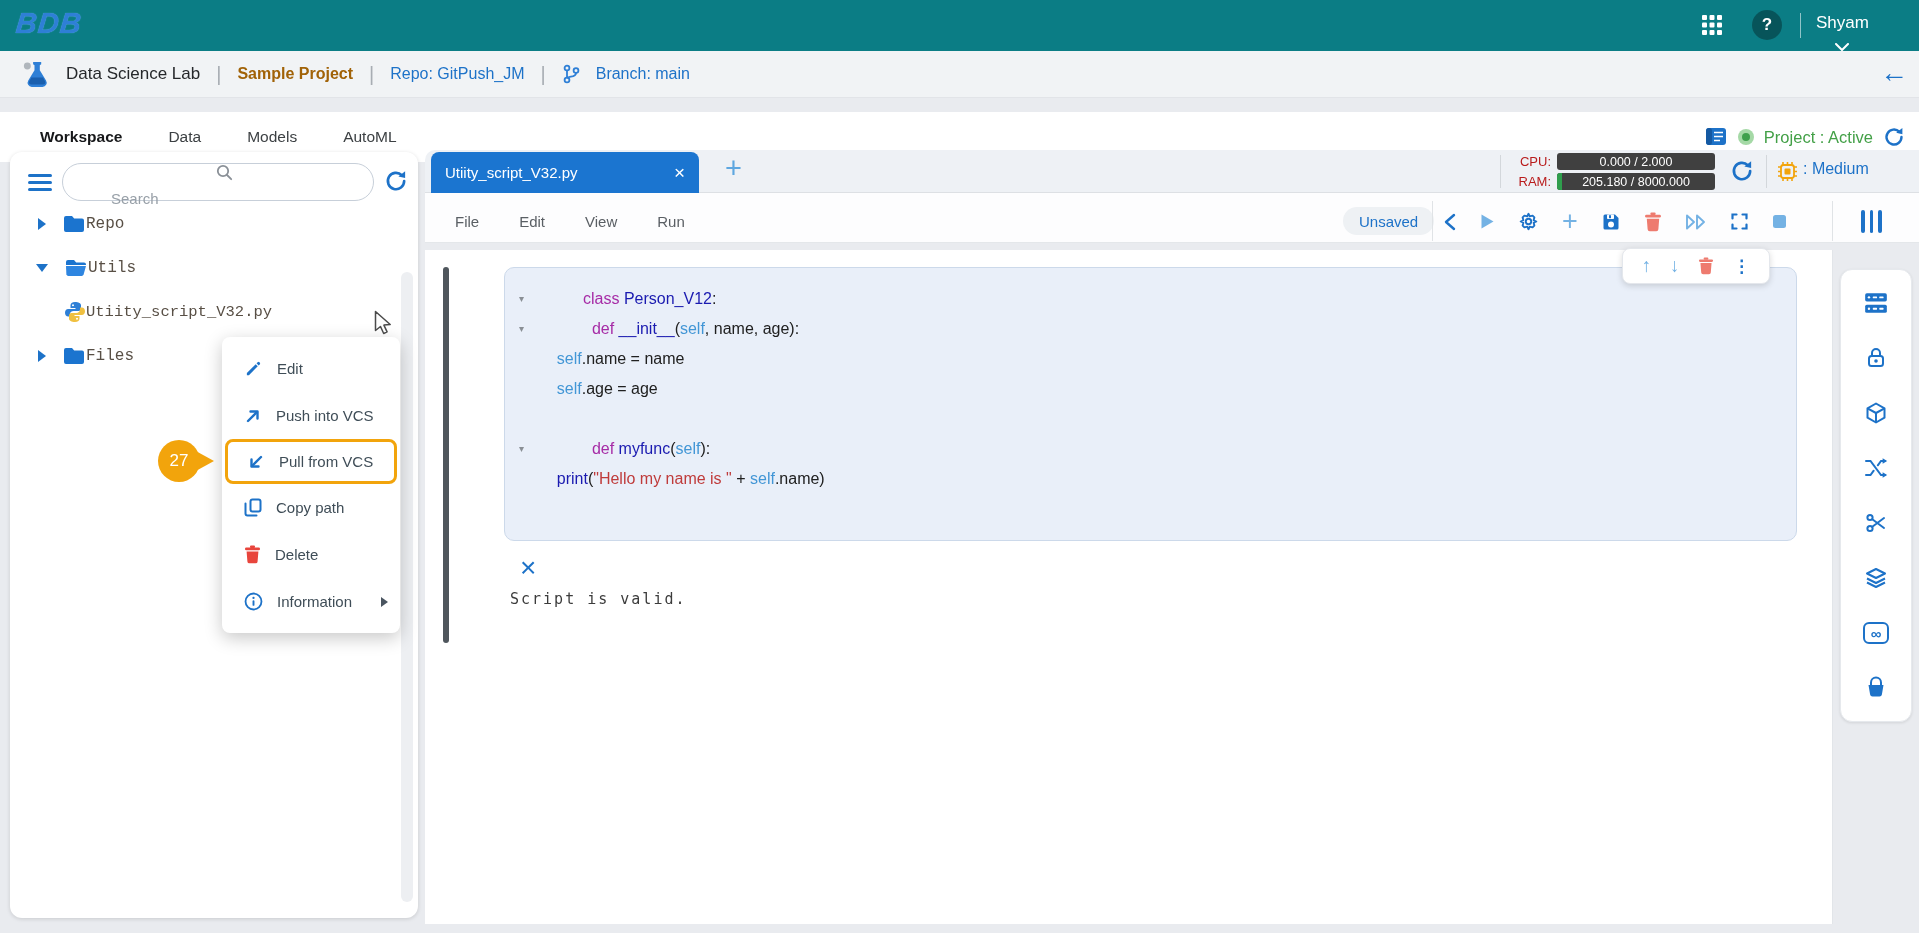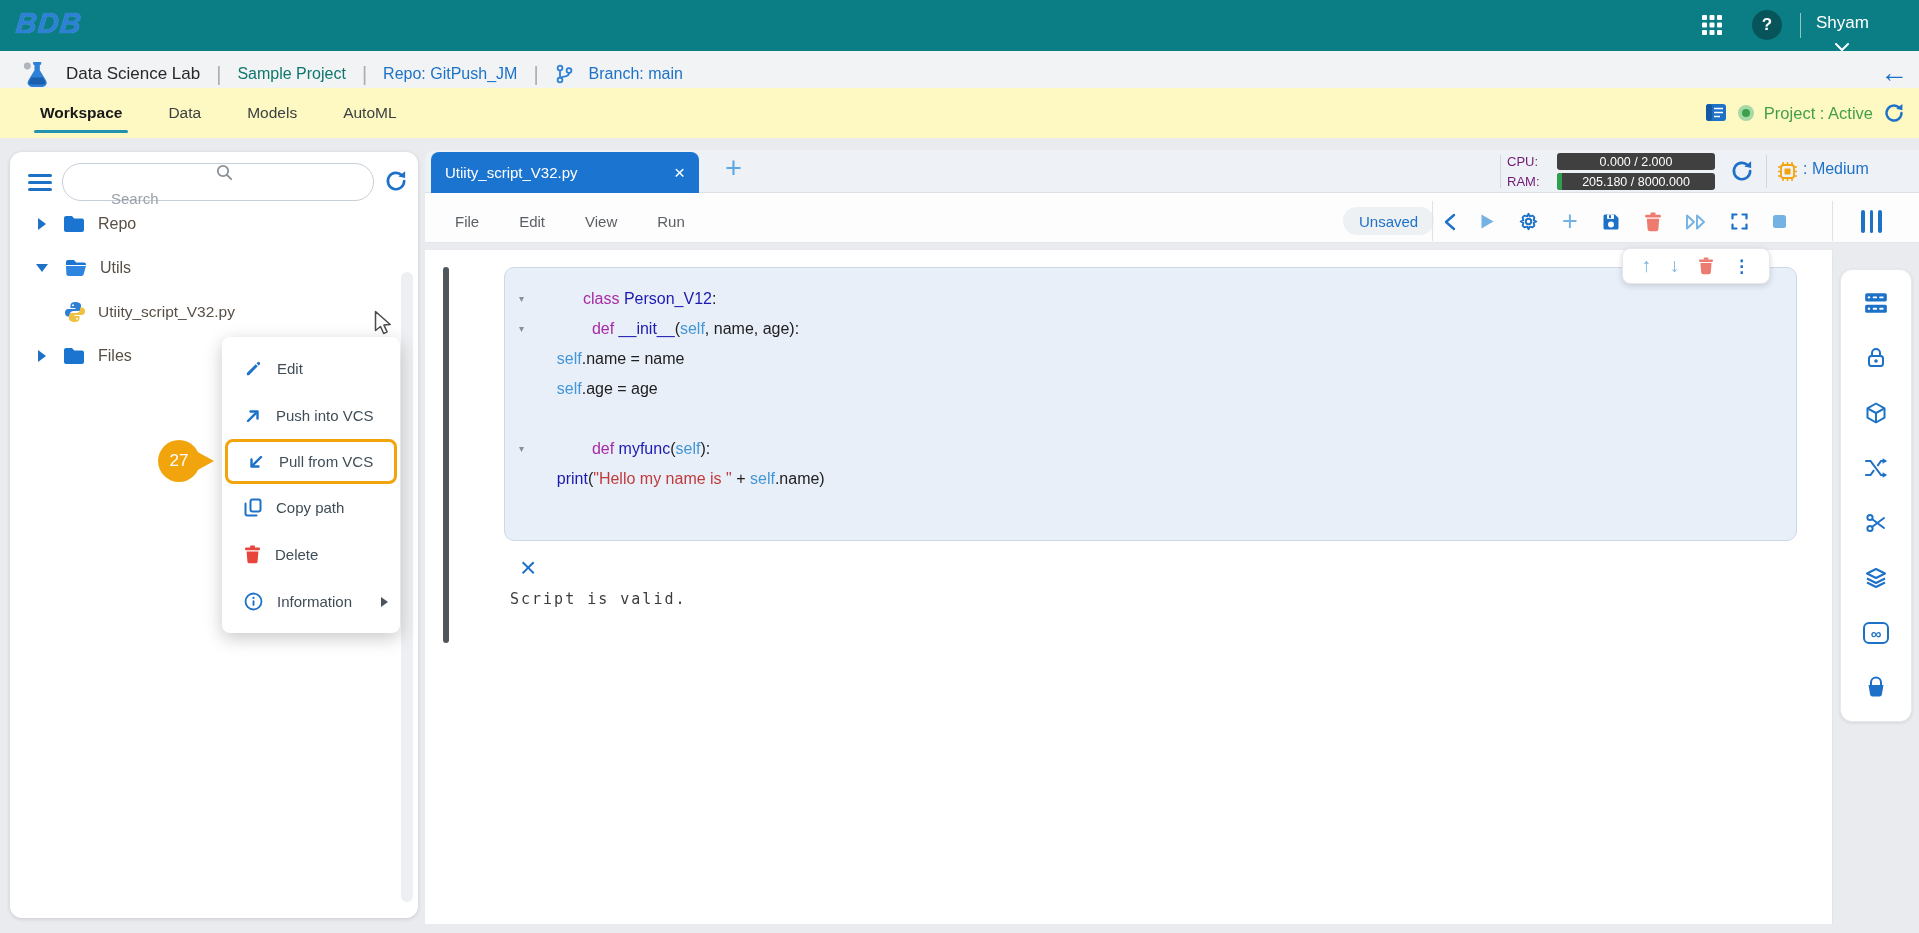--- a/index.html
+++ b/index.html
@@ -13,67 +13,67 @@
   #logo{left:16px;top:7px;font-size:29px;font-weight:bold;font-style:italic;letter-spacing:1px;color:#2e7fd6;text-shadow:0 0 1px #6db3f2;transform:skewX(-6deg);}
   #apps-grid{left:1701px;top:14px;cursor:pointer;}
   #help-btn{left:1752px;top:10px;width:30px;height:30px;border-radius:50%;background:rgba(0,0,0,.32);color:#fff;font-weight:bold;font-size:17px;display:flex;align-items:center;justify-content:center;}
   #topbar-divider{left:1800px;top:13px;width:1px;height:25px;background:rgba(255,255,255,.55);}
   #user-box{left:1816px;top:13px;color:#fff;font-size:17px;display:flex;align-items:center;gap:10px;flex-direction:column;}
 
   
   #projectbar{left:0;top:51px;width:1919px;height:47px;background:#f1f3f5;border-bottom:1px solid #e2e4e8;display:flex;align-items:center;padding-left:22px;gap:16px;}
   #projectbar .sep{color:#a8adb3;font-size:20px;font-weight:300;}
   .pb-dark{color:#26282b;font-size:17px;font-weight:normal;}
-  .pb-gray{color:#0f766e;font-size:16px;}
+  .pb-gray{color:#a16207;font-size:16px;font-weight:bold;}
   .pb-blue{color:#1d72c8;font-size:16px;}
   #back-arrow{left:1880px;top:56px;color:#1d72c8;font-size:28px;line-height:34px;}
 
   
-  #navrow{left:0;top:88px;width:1919px;height:50px;background:#fef9c3;}
+  #navrow{left:0;top:112px;width:1919px;height:50px;background:#ffffff;}
   #navtabs{left:38px;top:0;height:50px;display:flex;gap:42px;align-items:center;}
   .navtab{font-size:15.5px;color:#3c4043;position:relative;padding:14px 2px;cursor:pointer;}
   .navtab.active{color:#17181a;font-weight:bold;}
   .navtab.active::after{content:"";position:absolute;left:-4px;right:-4px;bottom:3px;height:3px;background:#2193b0;border-radius:2px;}
   #nav-right{right:14px;top:0;height:50px;display:flex;align-items:center;gap:10px;position:absolute;}
   #status-dot{width:16px;height:16px;border-radius:50%;background:#a5d9a6;display:flex;align-items:center;justify-content:center;}
   #status-dot i{width:8px;height:8px;border-radius:50%;background:#3fa04c;}
   #project-status{color:#43a047;font-size:16.5px;}
 
   
   #leftpanel{left:10px;top:152px;width:408px;height:766px;background:#fff;border-radius:12px;box-shadow:0 1px 4px rgba(0,0,0,.14);}
   #hamburger{left:18px;top:22px;width:24px;cursor:pointer;}
   #hamburger i{display:block;height:3px;background:#1d72c8;border-radius:2px;margin-bottom:4px;}
   #searchbox{left:52px;top:11px;width:312px;height:38px;border:1.5px solid #c7cfd9;border-radius:19px;background:#fff;display:flex;align-items:center;padding-left:12px;gap:8px;flex-direction:column;}
   #searchbox input{border:none;outline:none;font-size:15px;color:#444;width:230px;background:transparent;}
   #searchbox input::placeholder{color:#98a0a8;}
   #tree-refresh{left:374px;top:17px;cursor:pointer;}
   .tree-row{left:0;width:100%;height:40px;display:flex;align-items:center;cursor:pointer;}
   .caret{width:0;height:0;border-top:6px solid transparent;border-bottom:6px solid transparent;border-left:8px solid #1d72c8;margin-left:28px;}
   .caret.down{border-left:6px solid transparent;border-right:6px solid transparent;border-top:8px solid #1d72c8;border-bottom:none;margin-left:26px;}
-  .tree-label{font-size:16px;color:#584f45;margin-left:12px;}
+  .tree-label{font-size:16px;color:#584f45;font-family:Liberation Mono, monospace;}
   #scroll-track{left:391px;top:120px;width:12px;height:630px;background:#edeff2;border-radius:6px;}
 
   
   #ctxmenu{left:222px;top:337px;width:178px;background:#fff;border-radius:8px;box-shadow:0 5px 18px rgba(0,0,0,.22);padding:8px 0;z-index:30;}
   .ctx-item{height:47px;display:flex;align-items:center;padding-left:22px;gap:14px;cursor:pointer;position:relative;}
   .ctx-item span{font-size:15px;color:#3f4d57;}
   .ctx-item.highlighted{border:3px solid #f2a40c;border-radius:8px;margin:0 3px;padding-left:19px;height:45px;}
   .submenu-arrow{position:absolute;right:12px;width:0;height:0;border-top:5px solid transparent;border-bottom:5px solid transparent;border-left:7px solid #4a5560;}
   #step-badge{left:158px;top:440px;width:44px;height:42px;z-index:40;}
   #step-badge .circle{position:absolute;left:0;top:0;width:42px;height:42px;border-radius:50%;background:#f2a40c;color:#fff;font-size:17px;font-weight:normal;display:flex;align-items:center;justify-content:center;}
   #step-badge .tail{position:absolute;left:36px;top:10px;width:0;height:0;border-top:11px solid transparent;border-bottom:11px solid transparent;border-left:20px solid #f2a40c;}
 
   
   #striprow{left:425px;top:150px;width:1494px;height:43px;background:#eef1f5;border-bottom:1px solid #dde0e4;border-top-left-radius:10px;}
   #filetab{left:6px;top:2px;width:268px;height:41px;background:#1b75d0;border-radius:8px 8px 0 0;display:flex;align-items:center;padding:0 14px;color:#fff;}
   #filetab .tab-label{font-size:15px;flex:1;}
   #filetab .tab-close{font-size:19px;cursor:pointer;line-height:1;}
   #newtab-plus{left:300px;top:4px;color:#5ea7e0;font-size:29px;font-weight:300;cursor:pointer;line-height:1;}
   .res-divider{top:5px;width:1px;height:33px;background:#d3d7db;position:absolute;}
-  .res-label{position:absolute;font-size:13px;color:#701a75;width:44px;text-align:left;}
+  .res-label{position:absolute;font-size:13px;color:#b91c1c;width:44px;text-align:right;}
   .res-pill{position:absolute;width:158px;height:17px;background:#404040;border-radius:3px;color:#fff;font-size:12.5px;display:flex;align-items:center;justify-content:center;overflow:hidden;}
   #ram-pill i{position:absolute;left:0;top:0;width:5px;height:17px;background:#2f9e4d;}
   #env-label{left:1378px;top:10px;font-size:16px;color:#1d72c8;position:absolute;}
 
   
   #toolbarrow{left:425px;top:193px;width:1494px;height:50px;background:#fdfdfe;border-bottom:1px solid #e4e7ea;}
   #menubar{left:30px;top:0;height:57px;display:flex;gap:40px;align-items:center;position:absolute;}
   .menu-item{font-size:15px;color:#5a5f64;cursor:pointer;}
   #unsaved-pill{left:918px;top:14px;height:28px;padding:0 16px;border-radius:14px;background:#eef1f4;color:#1d72c8;font-size:15px;display:flex;align-items:center;position:absolute;}
   .tb-divider{position:absolute;top:8px;width:1px;height:40px;background:#e0e3e6;}

